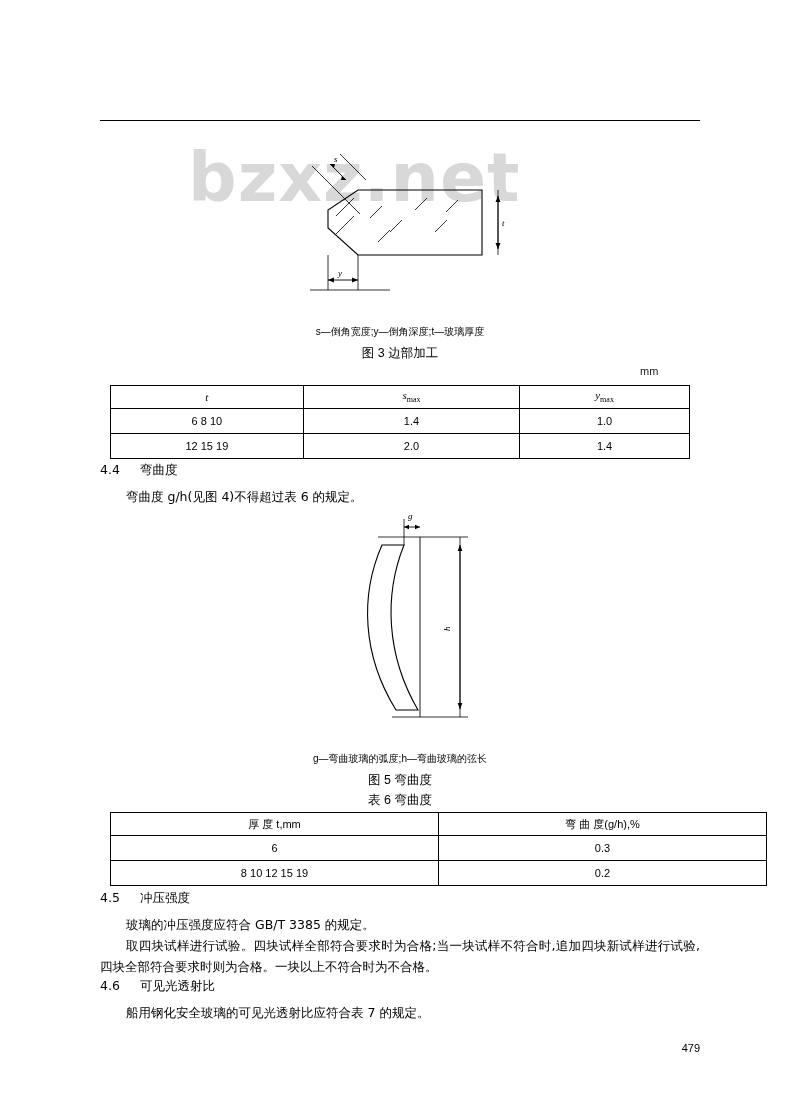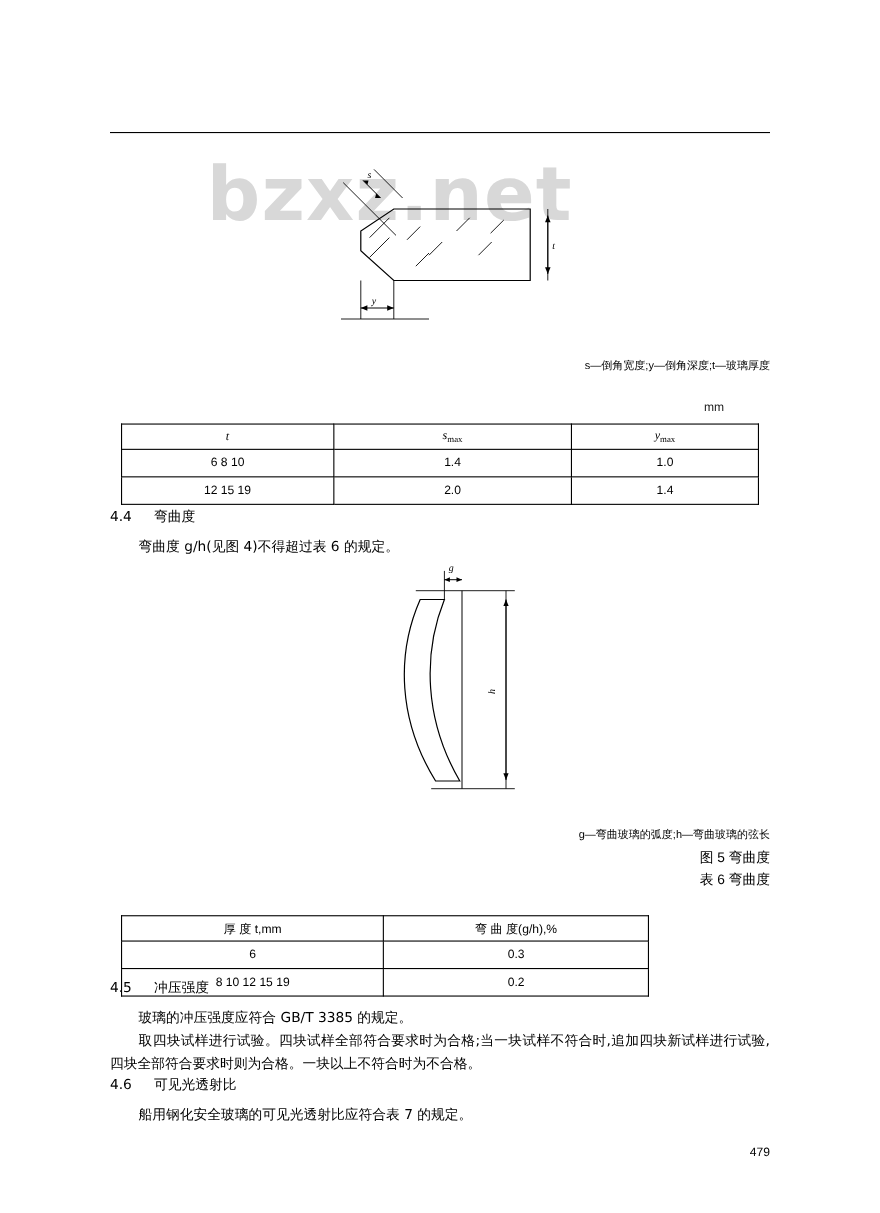--- a/index.html
+++ b/index.html
@@ -63,21 +63,21 @@
     position: absolute;
     z-index: 2;
   }
   #fig3 { left: 250px; top: 140px; width: 320px; height: 170px; }
   #fig4 { left: 300px; top: 505px; width: 250px; height: 230px; }
 
   .fig-caption, .fig-note, .tbl-caption {
     position: absolute;
     width: 600px;
     left: 100px;
-    text-align: right;
+    text-align: center;
     color: #000;
   }
   .fig-note { font-size: 10px; font-family: "Liberation Sans", sans-serif; }
   .fig-caption { font-size: 12.5px; font-family: "Liberation Sans", sans-serif; }
   .tbl-caption { font-size: 12.5px; font-family: "Liberation Sans", sans-serif; }
 
   #fig3-note { top: 325px; }
   #fig3-cap  { top: 345px; }
   #tbl5-cap  { top: 365px; }
   #tbl5-unit {
@@ -101,21 +101,21 @@
   }
   table.doc-table td {
     border: 1px solid #000;
     text-align: center;
     padding: 0;
     height: 24px;
     vertical-align: middle;
   }
   table.doc-table tr.head td { height: 22px; }
   #table5 { left: 110px; top: 385px; width: 580px; }
-  #table6 { left: 110px; top: 812px; width: 480px; margin-top: 20px; }
+  #table6 { left: 110px; top: 812px; width: 657px; }
   .ital { font-family: "Liberation Serif", serif; font-style: italic; }
   .sub { font-size: 8px; vertical-align: sub; font-style: normal; }
 
   
   .clause {
     position: absolute;
     left: 100px;
     font-family: "DejaVu Sans", sans-serif;
     font-size: 12.5px;
     color: #000;
@@ -199,20 +199,21 @@
       <path d="M78,140 L108,140" stroke="#000" stroke-width="0.9"></path>
       <path d="M78,140 l6,-2.5 l0,5 z" fill="#000"></path>
       <path d="M108,140 l-6,-2.5 l0,5 z" fill="#000"></path>
       <text x="88" y="136">y</text>
 
       <line x1="60" y1="150" x2="140" y2="150" stroke="#000" stroke-width="0.8"></line>
     </svg>
   </div>
 
   <div class="fig-note" id="fig3-note">s—倒角宽度;y—倒角深度;t—玻璃厚度</div>
+  <div class="fig-caption" id="fig3-cap">图 3   边部加工</div>
 
   <div id="tbl5-unit">mm</div>
 
   <table class="doc-table" id="table5">
     <tbody>
         <tr class="head">
       <td style="width:205px"><span class="ital">t</span></td>
       <td style="width:230px"><span class="ital">s<span class="sub">max</span></span></td>
       <td style="width:180px"><span class="ital">y<span class="sub">max</span></span></td>
     </tr>

